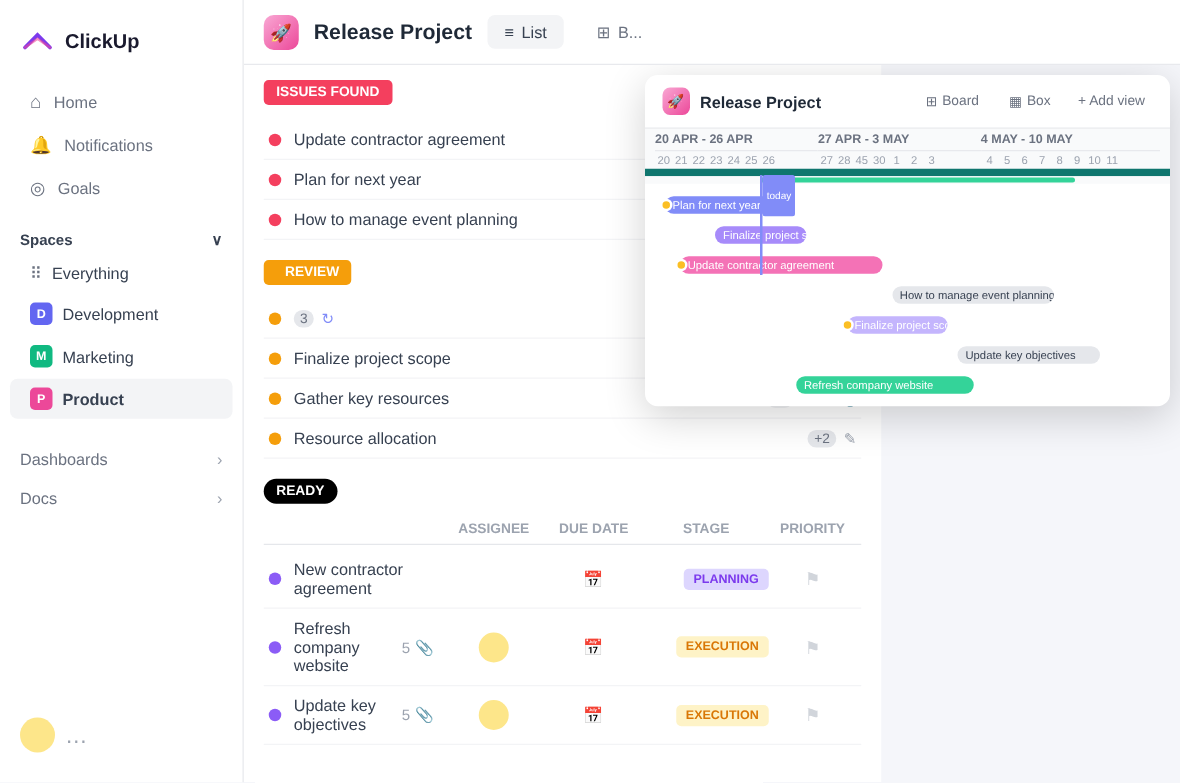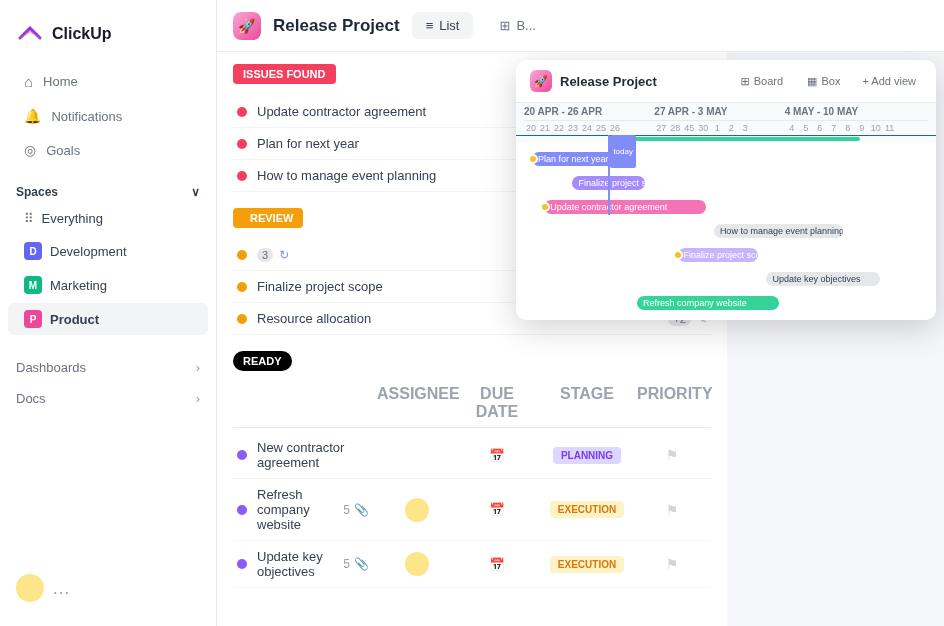--- a/index.html
+++ b/index.html
@@ -1,19 +1,19 @@
 <!DOCTYPE html>
 <html><head>
   <meta charset="utf-8">
   <style>
     * { box-sizing: border-box; margin: 0; padding: 0; }
     body { font-family: -apple-system, BlinkMacSystemFont, 'Segoe UI', sans-serif; background: #f5f6fa; display: flex; height: 626px; overflow: hidden; font-size: 13px; }
 
     
-    .sidebar { width: 217px; background: #fff; border-right: 1px solid #e8e9ed; display: flex; flex-direction: column; padding: 12px 0; flex-shrink: 0; }
+    .sidebar { width: 195px; background: #fff; border-right: 1px solid #e8e9ed; display: flex; flex-direction: column; padding: 12px 0; flex-shrink: 0; }
     .logo { display: flex; align-items: center; gap: 8px; padding: 8px 16px 16px; font-weight: 700; font-size: 16px; color: #1a1a2e; }
     .logo-icon { width: 28px; height: 28px; }
     .nav-item { display: flex; align-items: center; gap: 10px; padding: 8px 16px; color: #6b7280; cursor: pointer; border-radius: 6px; margin: 1px 8px; }
     .nav-item span { font-size: 13px; }
     .section-header { display: flex; align-items: center; justify-content: space-between; padding: 10px 16px 4px; color: #374151; font-weight: 600; font-size: 12px; margin-top: 8px; }
     .space-item { display: flex; align-items: center; gap: 8px; padding: 7px 16px; color: #374151; cursor: pointer; border-radius: 6px; margin: 1px 8px; }
     .space-dot { width: 18px; height: 18px; border-radius: 4px; display: flex; align-items: center; justify-content: center; color: #fff; font-size: 10px; font-weight: 700; flex-shrink: 0; }
     .space-item.active { background: #f3f4f6; font-weight: 600; }
     .bottom-nav { display: flex; align-items: center; gap: 10px; padding: 8px 8px; color: #6b7280; cursor: pointer; border-radius: 6px; }
     .everything-row { display: flex; align-items: center; gap: 8px; padding: 7px 16px; color: #374151; cursor: pointer; border-radius: 6px; margin: 1px 8px; }
@@ -42,32 +42,32 @@
 
     .task-item { display: flex; align-items: center; gap: 10px; padding: 8px 4px; border-bottom: 1px solid #f3f4f6; }
     .task-dot { width: 10px; height: 10px; border-radius: 50%; flex-shrink: 0; }
     .task-name { flex: 1; color: #374151; font-size: 13px; }
     .task-meta { display: flex; align-items: center; gap: 6px; color: #9ca3af; font-size: 12px; }
     .badge-count { background: #e5e7eb; padding: 1px 5px; border-radius: 8px; font-size: 11px; color: #6b7280; }
 
     .section-block { margin-bottom: 16px; }
 
     
-    .table-header { display: flex; align-items: flex-start; padding: 6px 4px; color: #9ca3af; font-size: 16px; font-weight: 600; border-bottom: 1px solid #e5e7eb; margin-bottom: 4px; }
+    .table-header { display: flex; align-items: flex-end; padding: 6px 4px; color: #9ca3af; font-size: 11px; font-weight: 600; border-bottom: 1px solid #e5e7eb; margin-bottom: 4px; }
     .th-assignee { width: 80px; text-align: center; }
     .th-duedate { width: 80px; text-align: center; }
     .th-stage { width: 100px; text-align: center; }
     .th-priority { width: 70px; text-align: center; }
     .th-spacer { flex: 1; }
 
     .task-row { display: flex; align-items: center; padding: 8px 4px; border-bottom: 1px solid #f3f4f6; }
     .task-row .task-name { flex: 1; }
     .col-assignee { width: 80px; display: flex; justify-content: center; }
     .col-duedate { width: 80px; display: flex; justify-content: center; }
-    .col-stage { width: 100px; display: flex; justify-content: center; }
+    .col-stage { width: 100px; display: flex; justify-content: flex-end; }
     .col-priority { width: 70px; display: flex; justify-content: center; }
     .avatar-circle { width: 24px; height: 24px; border-radius: 50%; background: #fde68a; }
     .stage-badge { padding: 3px 8px; border-radius: 4px; font-size: 10px; font-weight: 700; }
     .stage-planning { background: #ddd6fe; color: #7c3aed; }
     .stage-execution { background: #fef3c7; color: #d97706; }
     .flag-icon { color: #d1d5db; font-size: 14px; }
 
     
     .gantt-popup { position: absolute; right: 8px; top: 8px; width: 420px; background: #fff; border-radius: 10px; box-shadow: 0 8px 32px rgba(0,0,0,0.18); z-index: 10; overflow: hidden; }
     .gantt-header { display: flex; align-items: center; gap: 8px; padding: 10px 14px; border-bottom: 1px solid #e8e9ed; }
@@ -194,20 +194,30 @@
             <span class="badge-count">3</span>
             <span style="color:#818cf8;">↻</span>
           </div>
         </div>
         <div class="task-item">
           <div class="task-dot" style="background:#f59e0b;"></div>
           <span class="task-name">Finalize project scope</span>
         </div>
         <div class="task-item">
           <div class="task-dot" style="background:#f59e0b;"></div>
+          <span class="task-name">Gather key resources</span>
+          <div class="task-meta">
+            <span class="badge-count">+4</span>
+            <span>✎</span>
+            <span>5</span>
+            <span>📎</span>
+          </div>
+        </div>
+        <div class="task-item">
+          <div class="task-dot" style="background:#f59e0b;"></div>
           <span class="task-name">Resource allocation</span>
           <div class="task-meta">
             <span class="badge-count">+2</span>
             <span>✎</span>
           </div>
         </div>
       </div>
 
       <div class="section-block">
         <div style="display:flex; align-items:center; margin-bottom:8px;">
@@ -286,21 +296,21 @@
         </div>
         <div class="gantt-tab">
           <span>▦</span>
           <span>Box</span>
         </div>
         <div class="add-view">+ Add view</div>
       </div>
 
       <div class="gantt-body">
 
-        <div style="display:flex; background:#f9fafb; border-bottom:1px solid #0f766e; padding:0 8px;">
+        <div style="display:flex; background:#f9fafb; border-bottom:6px solid #0f766e; padding:0 8px;">
           <div style="flex:1;">
             <div style="font-size:10px; color:#6b7280; padding:3px 0; font-weight:600; border-bottom:1px solid #e8e9ed;">20 APR - 26 APR</div>
             <div style="display:flex;">
               <span class="gantt-day">20</span>
               <span class="gantt-day">21</span>
               <span class="gantt-day">22</span>
               <span class="gantt-day">23</span>
               <span class="gantt-day">24</span>
               <span class="gantt-day">25</span>
               <span class="gantt-day">26</span>

